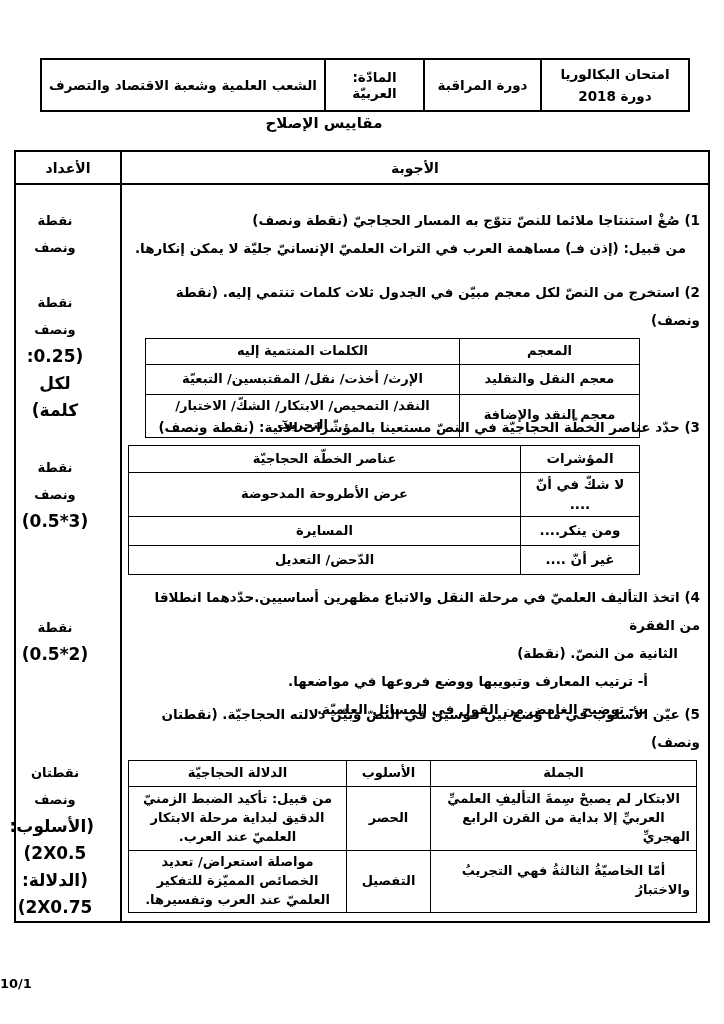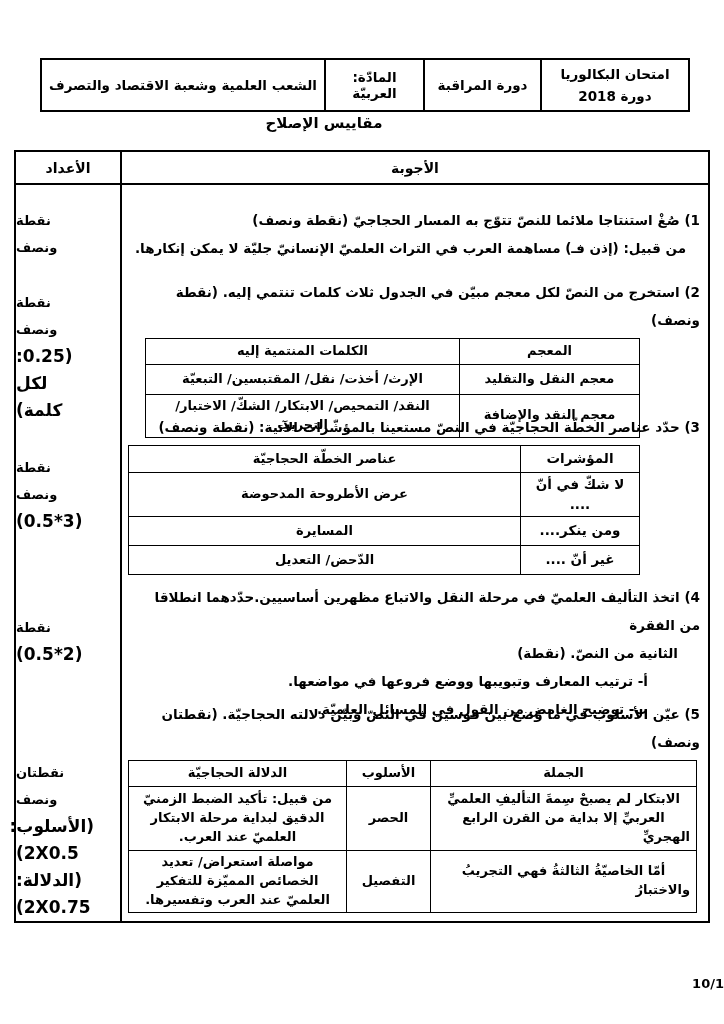--- a/index.html
+++ b/index.html
@@ -55,26 +55,26 @@
   .q5-table{width:569px;margin-left:auto;margin-right:3px}
   .q5-table th{height:26px}
   .col-sentence{width:266px}
   .col-style{width:84px}
   .cell-sentence{text-align:justify;text-align-last:right;padding:4px 8px}
   .q5-row1 td{height:64px}
   .q5-row2 td{height:52px}
 
   
   .grade{position:absolute;right:0;width:100%;box-sizing:border-box;padding-right:26px;
-         text-align:left;font-size:13px;line-height:27px}
+         text-align:center;font-size:13px;line-height:27px}
   .grade .detail{font-size:17px}
   .g1{top:22px}.g2{top:104px}.g3{top:269px}.g4{top:429px}.g5{top:574px}
 
   
-  .footer{position:absolute;top:976px;left:0;width:724px;text-align:right;
+  .footer{position:absolute;top:976px;left:0;width:724px;text-align:left;
           font-size:13px;direction:ltr}
 </style>
 </head>
 <body>
 
 <div class="page">
 
   <div class="header-table">
     <div class="h-cell h-exam">
       <div>امتحان البكالوريا</div>

